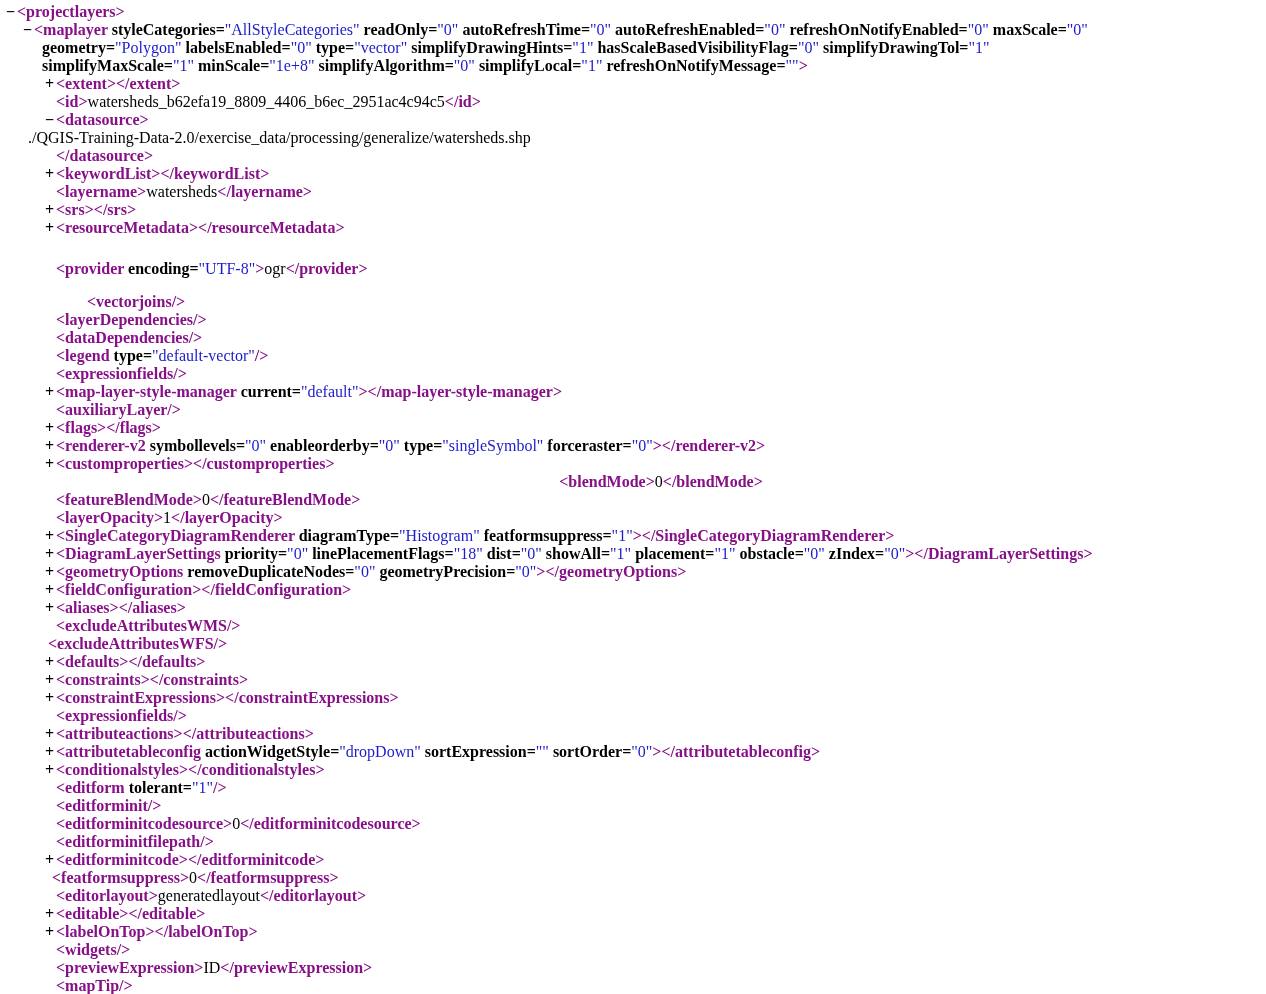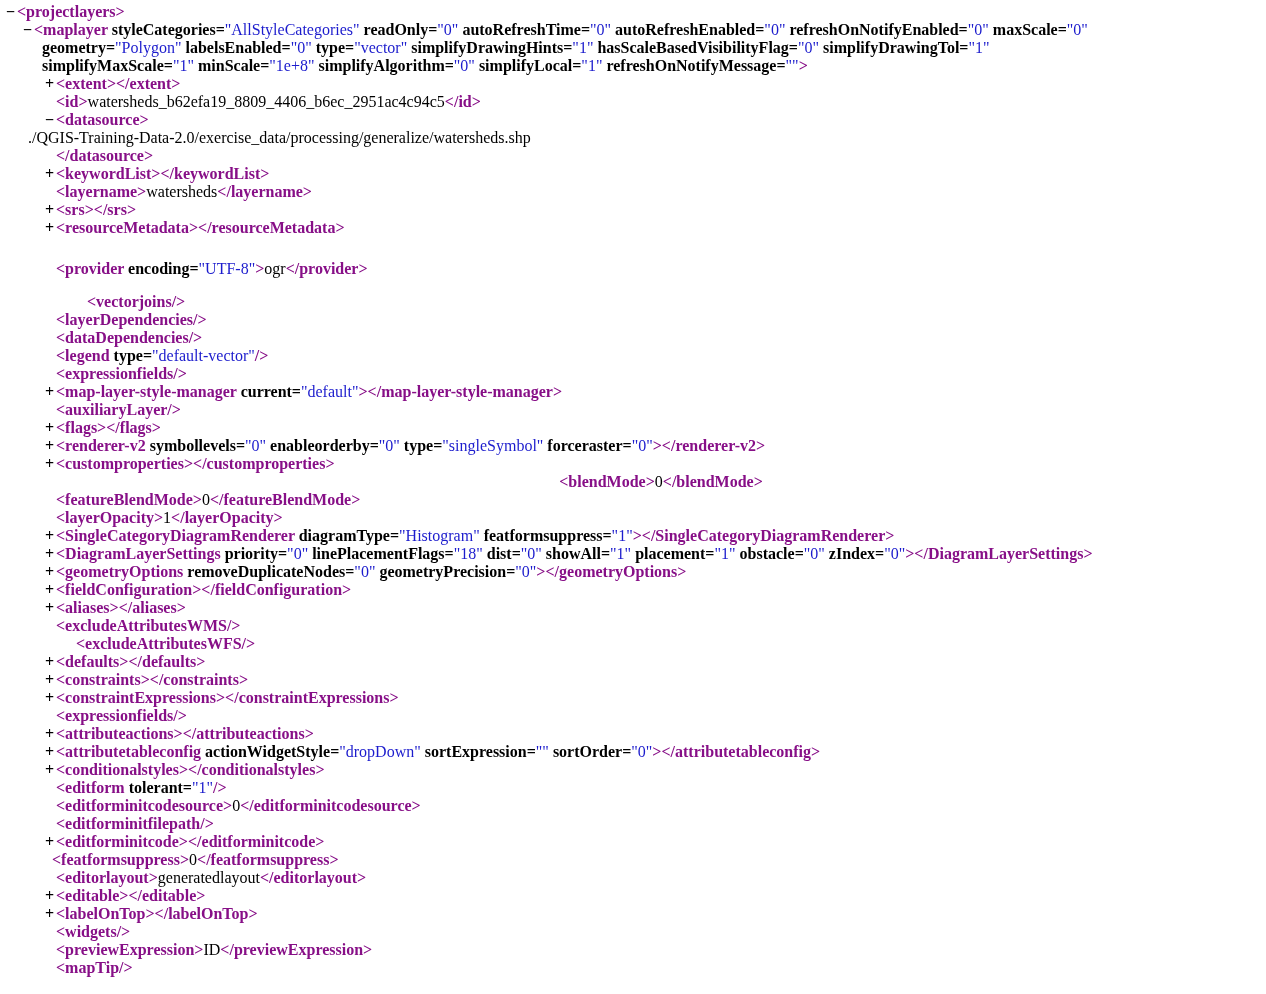--- a/index.html
+++ b/index.html
@@ -64,29 +64,30 @@
     <div class="line" style="padding-left: 56px;"><span class="marker" style="left: 45px;">+</span><span class="tag">&lt;customproperties&gt;&lt;/customproperties&gt;</span></div>
     <div class="line" style="padding-left: 56px; text-align: center;"><span class="tag">&lt;blendMode&gt;</span><span class="txt">0</span><span class="tag">&lt;/blendMode&gt;</span></div>
     <div class="line" style="padding-left: 56px;"><span class="tag">&lt;featureBlendMode&gt;</span><span class="txt">0</span><span class="tag">&lt;/featureBlendMode&gt;</span></div>
     <div class="line" style="padding-left: 56px;"><span class="tag">&lt;layerOpacity&gt;</span><span class="txt">1</span><span class="tag">&lt;/layerOpacity&gt;</span></div>
     <div class="line" style="padding-left: 56px;"><span class="marker" style="left: 45px;">+</span><span class="tag">&lt;SingleCategoryDiagramRenderer</span><span class="attr"> diagramType=</span><span class="val">"Histogram"</span><span class="attr"> featformsuppress=</span><span class="val">"1"</span><span class="tag">&gt;&lt;/SingleCategoryDiagramRenderer&gt;</span></div>
     <div class="line" style="padding-left: 56px;"><span class="marker" style="left: 45px;">+</span><span class="tag">&lt;DiagramLayerSettings</span><span class="attr"> priority=</span><span class="val">"0"</span><span class="attr"> linePlacementFlags=</span><span class="val">"18"</span><span class="attr"> dist=</span><span class="val">"0"</span><span class="attr"> showAll=</span><span class="val">"1"</span><span class="attr"> placement=</span><span class="val">"1"</span><span class="attr"> obstacle=</span><span class="val">"0"</span><span class="attr"> zIndex=</span><span class="val">"0"</span><span class="tag">&gt;&lt;/DiagramLayerSettings&gt;</span></div>
     <div class="line" style="padding-left: 56px;"><span class="marker" style="left: 45px;">+</span><span class="tag">&lt;geometryOptions</span><span class="attr"> removeDuplicateNodes=</span><span class="val">"0"</span><span class="attr"> geometryPrecision=</span><span class="val">"0"</span><span class="tag">&gt;&lt;/geometryOptions&gt;</span></div>
     <div class="line" style="padding-left: 56px;"><span class="marker" style="left: 45px;">+</span><span class="tag">&lt;fieldConfiguration&gt;&lt;/fieldConfiguration&gt;</span></div>
     <div class="line" style="padding-left: 56px;"><span class="marker" style="left: 45px;">+</span><span class="tag">&lt;aliases&gt;&lt;/aliases&gt;</span></div>
     <div class="line" style="padding-left: 56px;"><span class="tag">&lt;excludeAttributesWMS/&gt;</span></div>
-    <div class="line" style="padding-left: 76px;"><span class="tag">&lt;excludeAttributesWFS/&gt;</span></div>
+    <div class="line" style="padding-left: 48px;"><span class="tag">&lt;excludeAttributesWFS/&gt;</span></div>
     <div class="line" style="padding-left: 56px;"><span class="marker" style="left: 45px;">+</span><span class="tag">&lt;defaults&gt;&lt;/defaults&gt;</span></div>
     <div class="line" style="padding-left: 56px;"><span class="marker" style="left: 45px;">+</span><span class="tag">&lt;constraints&gt;&lt;/constraints&gt;</span></div>
     <div class="line" style="padding-left: 56px;"><span class="marker" style="left: 45px;">+</span><span class="tag">&lt;constraintExpressions&gt;&lt;/constraintExpressions&gt;</span></div>
     <div class="line" style="padding-left: 56px;"><span class="tag">&lt;expressionfields/&gt;</span></div>
     <div class="line" style="padding-left: 56px;"><span class="marker" style="left: 45px;">+</span><span class="tag">&lt;attributeactions&gt;&lt;/attributeactions&gt;</span></div>
     <div class="line" style="padding-left: 56px;"><span class="marker" style="left: 45px;">+</span><span class="tag">&lt;attributetableconfig</span><span class="attr"> actionWidgetStyle=</span><span class="val">"dropDown"</span><span class="attr"> sortExpression=</span><span class="val">""</span><span class="attr"> sortOrder=</span><span class="val">"0"</span><span class="tag">&gt;&lt;/attributetableconfig&gt;</span></div>
     <div class="line" style="padding-left: 56px;"><span class="marker" style="left: 45px;">+</span><span class="tag">&lt;conditionalstyles&gt;&lt;/conditionalstyles&gt;</span></div>
     <div class="line" style="padding-left: 56px;"><span class="tag">&lt;editform</span><span class="attr"> tolerant=</span><span class="val">"1"</span><span class="tag">/&gt;</span></div>
+    <div class="line" style="padding-left: 56px;"><span class="tag">&lt;editforminit/&gt;</span></div>
     <div class="line" style="padding-left: 56px;"><span class="tag">&lt;editforminitcodesource&gt;</span><span class="txt">0</span><span class="tag">&lt;/editforminitcodesource&gt;</span></div>
     <div class="line" style="padding-left: 56px;"><span class="tag">&lt;editforminitfilepath/&gt;</span></div>
     <div class="line" style="padding-left: 56px;"><span class="marker" style="left: 45px;">+</span><span class="tag">&lt;editforminitcode&gt;&lt;/editforminitcode&gt;</span></div>
     <div class="line" style="padding-left: 52px;"><span class="tag">&lt;featformsuppress&gt;</span><span class="txt">0</span><span class="tag">&lt;/featformsuppress&gt;</span></div>
     <div class="line" style="padding-left: 56px;"><span class="tag">&lt;editorlayout&gt;</span><span class="txt">generatedlayout</span><span class="tag">&lt;/editorlayout&gt;</span></div>
     <div class="line" style="padding-left: 56px;"><span class="marker" style="left: 45px;">+</span><span class="tag">&lt;editable&gt;&lt;/editable&gt;</span></div>
     <div class="line" style="padding-left: 56px;"><span class="marker" style="left: 45px;">+</span><span class="tag">&lt;labelOnTop&gt;&lt;/labelOnTop&gt;</span></div>
     <div class="line" style="padding-left: 56px;"><span class="tag">&lt;widgets/&gt;</span></div>
     <div class="line" style="padding-left: 56px;"><span class="tag">&lt;previewExpression&gt;</span><span class="txt">ID</span><span class="tag">&lt;/previewExpression&gt;</span></div>
     <div class="line" style="padding-left: 56px;"><span class="tag">&lt;mapTip/&gt;</span></div>

